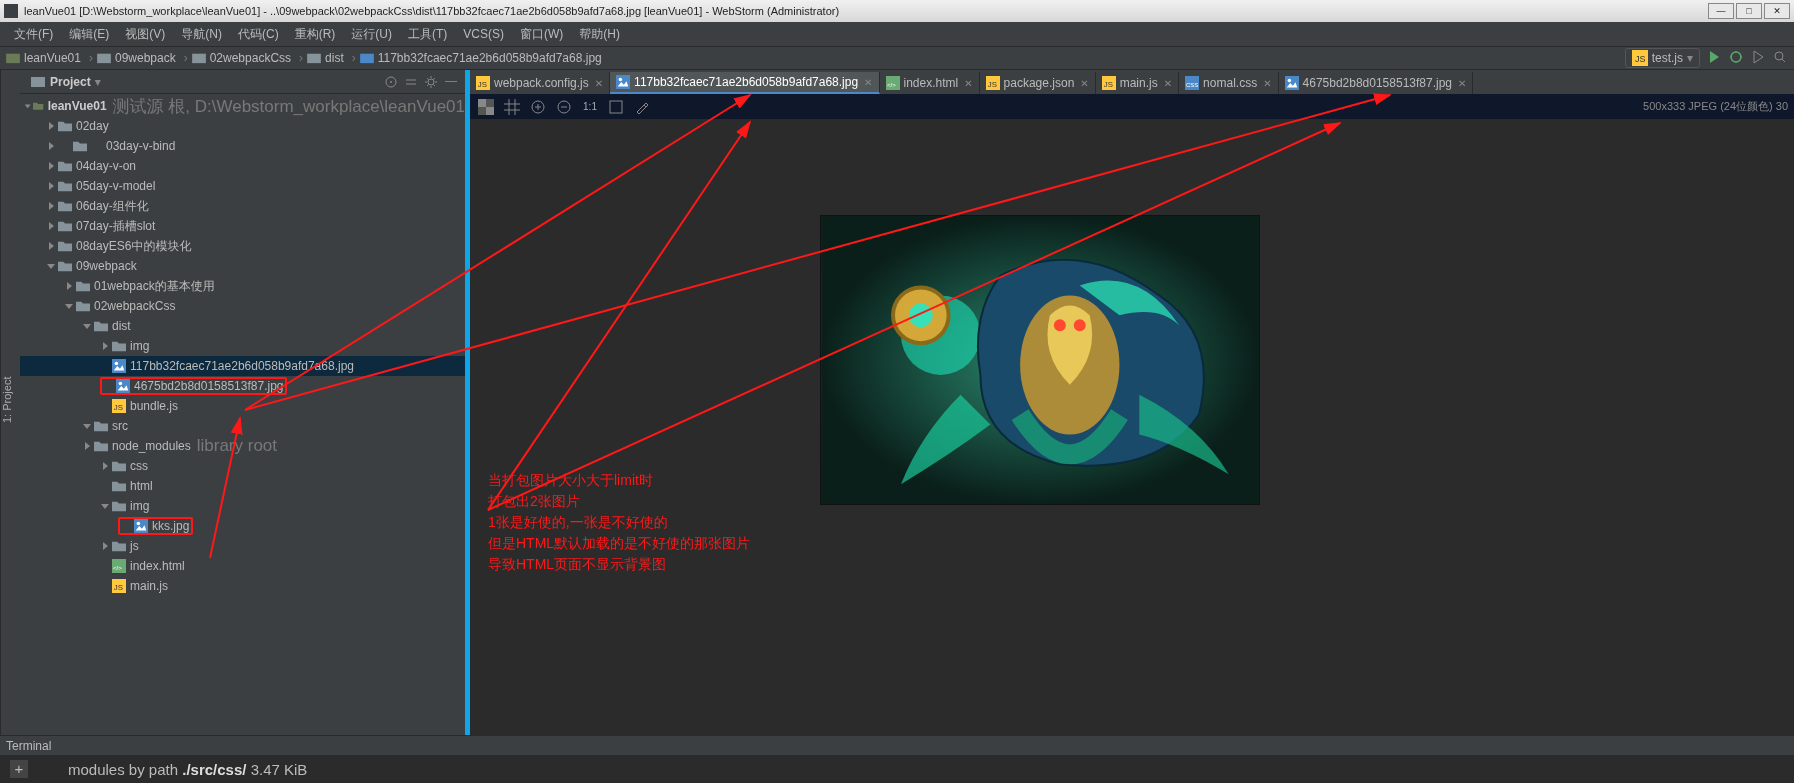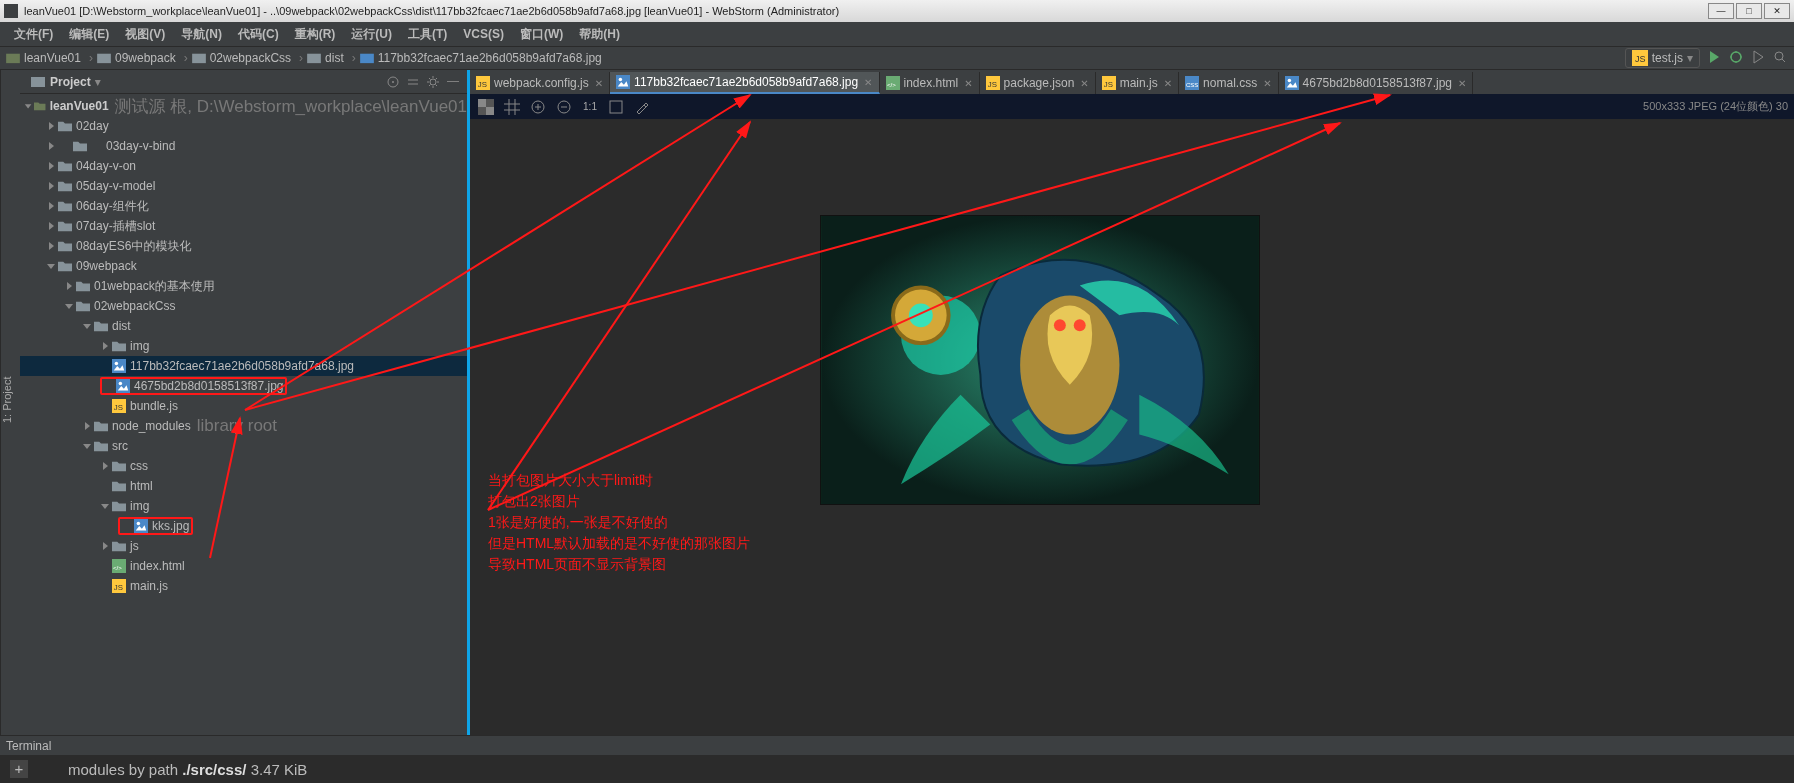--- a/index.html
+++ b/index.html
@@ -5,38 +5,38 @@
 * { margin: 0; padding: 0; box-sizing: border-box; font-family: "Microsoft YaHei", Arial, sans-serif; }
 body { background: #2b2b2b; color: #bbb; font-size: 12px; overflow: hidden; width: 1794px; height: 783px; position: relative; }
 
 
 .titlebar { height: 22px; background: linear-gradient(#f0f0f0,#d8d8d8); display: flex; align-items: center; padding: 0 4px; color: #222; font-size: 11px; }
 .titlebar .icon { width: 14px; height: 14px; background: #3c3f41; margin-right: 6px; }
 .titlebar .title { flex: 1; }
 .titlebar .wbtn { width: 26px; height: 16px; border: 1px solid #888; margin-left: 2px; background: #e8e8e8; font-size: 9px; text-align: center; line-height: 14px; }
 
 
-.menubar { height: 24px; background: #3c3f41; display: flex; align-items: center; padding: 0 6px; font-size: 12px; font-weight: bold; }
+.menubar { height: 24px; background: #3c3f41; display: flex; align-items: center; padding: 0 6px; font-size: 12px; }
 .menubar span { padding: 0 8px; color: #bbb; }
 
 
 .navbar { height: 24px; background: #3c3f41; border-top: 1px solid #2a2a2a; border-bottom: 1px solid #2a2a2a; display: flex; align-items: center; padding: 0 6px; }
 .crumb { display: flex; align-items: center; margin-right: 4px; color: #bbb; }
 .crumb .sep { color: #777; margin: 0 4px; }
 .crumb .folder-icon { width: 14px; height: 12px; margin-right: 4px; }
 .navbar .spacer { flex: 1; }
 .run-area { display: flex; align-items: center; gap: 6px; }
 .run-config { border: 1px solid #555; padding: 1px 6px; border-radius: 3px; display: flex; align-items: center; gap: 4px; }
 .run-btn svg { width: 16px; height: 16px; }
 .tb-icon { width: 16px; height: 16px; }
 
 
 .body-row { display: flex; height: calc(100% - 22px - 24px - 24px - 48px); }
 .side-tab { width: 20px; background: #3c3f41; border-right: 1px solid #2a2a2a; writing-mode: vertical-rl; transform: rotate(180deg); text-align: center; font-size: 11px; padding-top: 6px; color: #aaa; }
-.project-panel { width: 450px; background: #3c3f41; border-right: 3px solid #0ea5e9; display: flex; flex-direction: column; justify-content: flex-end; }
+.project-panel { width: 450px; background: #3c3f41; border-right: 5px solid #0ea5e9; display: flex; flex-direction: column; justify-content: flex-end; }
 .pp-header { height: 24px; display: flex; align-items: center; padding: 0 6px; background: #3c3f41; border-bottom: 1px solid #2a2a2a; }
 .pp-header .lbl { font-weight: bold; color: #ccc; margin-left: 4px; }
 .pp-header .dd { color: #888; margin-left: 4px; }
 .pp-header .sp { flex: 1; }
 .pp-header .hicon { width: 16px; height: 16px; margin-left: 4px; }
 
 
 .tree { flex: 1; overflow: auto; padding: 2px 0; }
 .tree-row { display: flex; align-items: center; height: 20px; white-space: nowrap; }
 .tree-row.selected { background: #0d293e; }
@@ -332,36 +332,36 @@
         <div class="tree-row" style="padding-left: 80px;">
           <span class="arrow"></span>
           <svg class="node-icon" viewBox="0 0 16 16">
             <rect width="16" height="16" class="fi-js"></rect>
             <text x="2" y="12" font-size="9" fill="#333">JS</text>
           </svg>
           <span>bundle.js</span>
         </div>
         <div class="tree-row" style="padding-left: 62px;">
           <svg class="arrow" viewBox="0 0 10 10">
+            <path d="M1 3l4 5 4-5z" fill="#888"></path>
+          </svg>
+          <svg class="node-icon" viewBox="0 0 16 14">
+            <path d="M0 2h6l2 2h8v9H0z" class="fi-folder"></path>
+          </svg>
+          <span>src</span>
+        </div>
+        <div class="tree-row" style="padding-left: 62px;">
+          <svg class="arrow" viewBox="0 0 10 10">
             <path d="M3 1l5 4-5 4z" fill="#888"></path>
           </svg>
           <svg class="node-icon" viewBox="0 0 16 14">
             <path d="M0 2h6l2 2h8v9H0z" class="fi-folder"></path>
           </svg>
           <span>node_modules</span>
           <span class="tail">library root</span>
-        </div>
-        <div class="tree-row" style="padding-left: 62px;">
-          <svg class="arrow" viewBox="0 0 10 10">
-            <path d="M1 3l4 5 4-5z" fill="#888"></path>
-          </svg>
-          <svg class="node-icon" viewBox="0 0 16 14">
-            <path d="M0 2h6l2 2h8v9H0z" class="fi-folder"></path>
-          </svg>
-          <span>src</span>
         </div>
         <div class="tree-row" style="padding-left: 80px;">
           <svg class="arrow" viewBox="0 0 10 10">
             <path d="M3 1l5 4-5 4z" fill="#888"></path>
           </svg>
           <svg class="node-icon" viewBox="0 0 16 14">
             <path d="M0 2h6l2 2h8v9H0z" class="fi-folder"></path>
           </svg>
           <span>css</span>
         </div>

